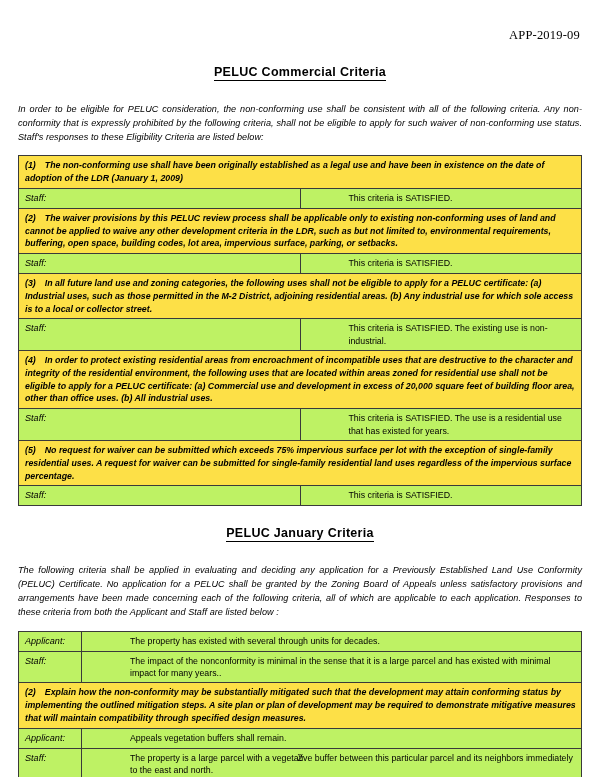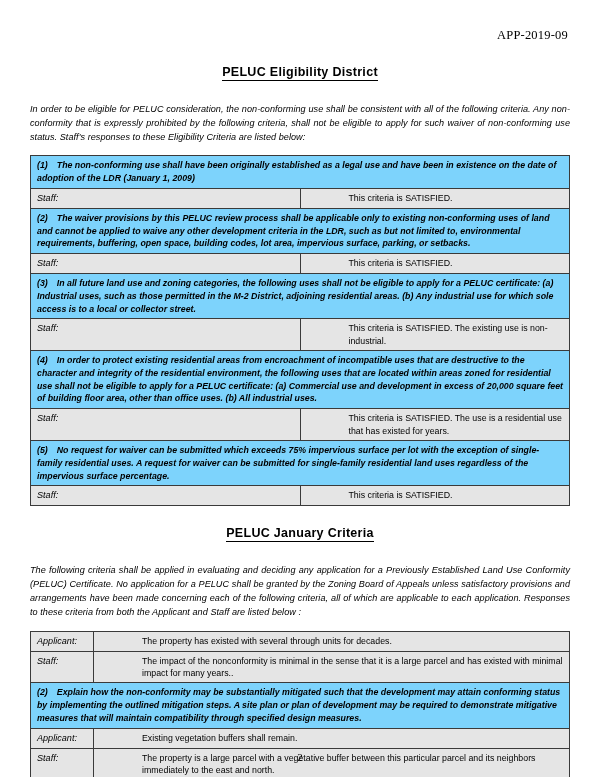--- a/index.html
+++ b/index.html
@@ -14,21 +14,21 @@
     font-family: "Liberation Sans", sans-serif;
     color: #000000;
     position: relative;
     overflow: hidden;
   }
   .page {
     position: relative;
     width: 600px;
     height: 777px;
     box-sizing: border-box;
-    padding: 0 30px;
+    padding: 0 18px;
   }
   .doc-id {
     text-align: right;
     font-family: "Liberation Serif", serif;
     font-size: 12.5px;
     letter-spacing: 0.2px;
     padding-top: 28px;
     padding-right: 2px;
   }
   .section-title {
@@ -56,21 +56,21 @@
     border-collapse: collapse;
     margin-top: 11px;
     table-layout: fixed;
   }
   .crit-table td {
     border: 1px solid #3a3a3a;
     padding: 0;
     vertical-align: top;
   }
   .crit-row td {
-    background: #7dd3fc;
+    background: #fde047;
   }
   .crit-cell {
     font-style: italic;
     font-weight: bold;
     font-size: 8.8px;
     line-height: 1.45;
     padding: 3px 5px 3px 6px;
     text-align: left;
   }
   .crit-cell .num {
@@ -91,40 +91,40 @@
     background: #ffffff;
   }
   .resp-text-inner {
     font-size: 8.8px;
     line-height: 1.42;
     padding: 3px 6px 3px 6px;
     text-align: left;
     margin-left: 42px;
   }
   .resp-row td {
-    background: #e5e5e5;
+    background: #bef264;
   }
   .page-num {
     position: absolute;
     left: 0;
     right: 0;
     bottom: 14px;
     text-align: center;
     font-family: "Liberation Serif", serif;
     font-size: 11px;
   }
 </style>
 </head>
 <body>
 
 <div class="page">
 
   <div class="doc-id">APP-2019-09</div>
 
-  <div class="section-title"><span>PELUC  Eligibility  District</span></div>
+  <div class="section-title"><span>PELUC  Commercial  Criteria</span></div>
 
   <div class="intro">In order to be eligible for PELUC consideration, the non-conforming use shall be consistent with all of the following criteria.  Any non-conformity that is expressly prohibited by the following criteria, shall not be eligible to apply for such waiver of non-conforming use status.  Staff's responses to these Eligibility Criteria are listed below:</div>
 
   <table class="crit-table" id="eligibility-table">
     <tbody>
         <tr class="crit-row">
           <td colspan="2">
             <div class="crit-cell"><span class="num">(1)</span>The non-conforming use shall have been originally established as a legal use and have been in existence on the date of adoption of the LDR (January 1, 2009)</div>
           </td>
         </tr>
@@ -216,21 +216,21 @@
         <tr class="crit-row">
           <td colspan="2">
             <div class="crit-cell"><span class="num">(2)</span>Explain how the non-conformity may be substantially mitigated such that the development may attain conforming status by implementing the outlined mitigation steps.  A site plan or plan of development may be required to demonstrate mitigative measures that will maintain compatibility through specified design measures.</div>
           </td>
         </tr>
         <tr class="resp-row">
           <td class="resp-label">
             <div class="resp-label-inner">Applicant:</div>
           </td>
           <td class="resp-text">
-            <div class="resp-text-inner">Existing vegetation buffers shall remain.</div>
+            <div class="resp-text-inner">Appeals vegetation buffers shall remain.</div>
           </td>
         </tr>
         <tr class="resp-row">
           <td class="resp-label">
             <div class="resp-label-inner">Staff:</div>
           </td>
           <td class="resp-text">
             <div class="resp-text-inner">The property is a large parcel with a vegetative buffer between this particular parcel and its neighbors immediately to the east and north.</div>
           </td>
         </tr>

